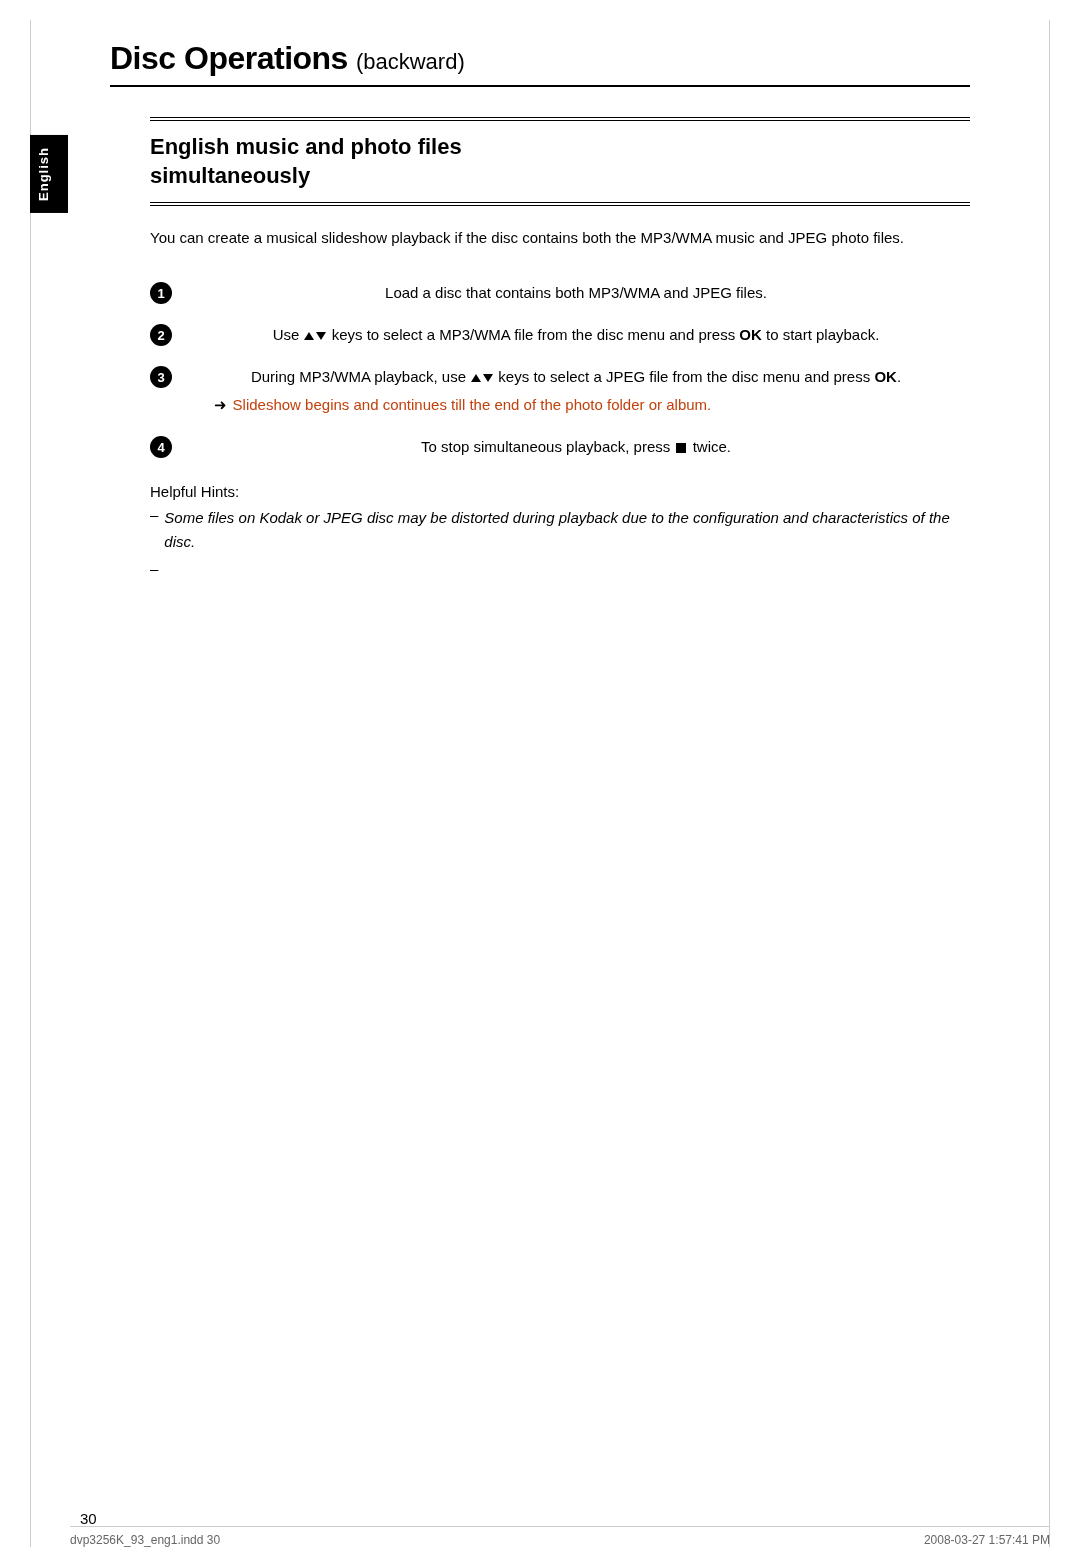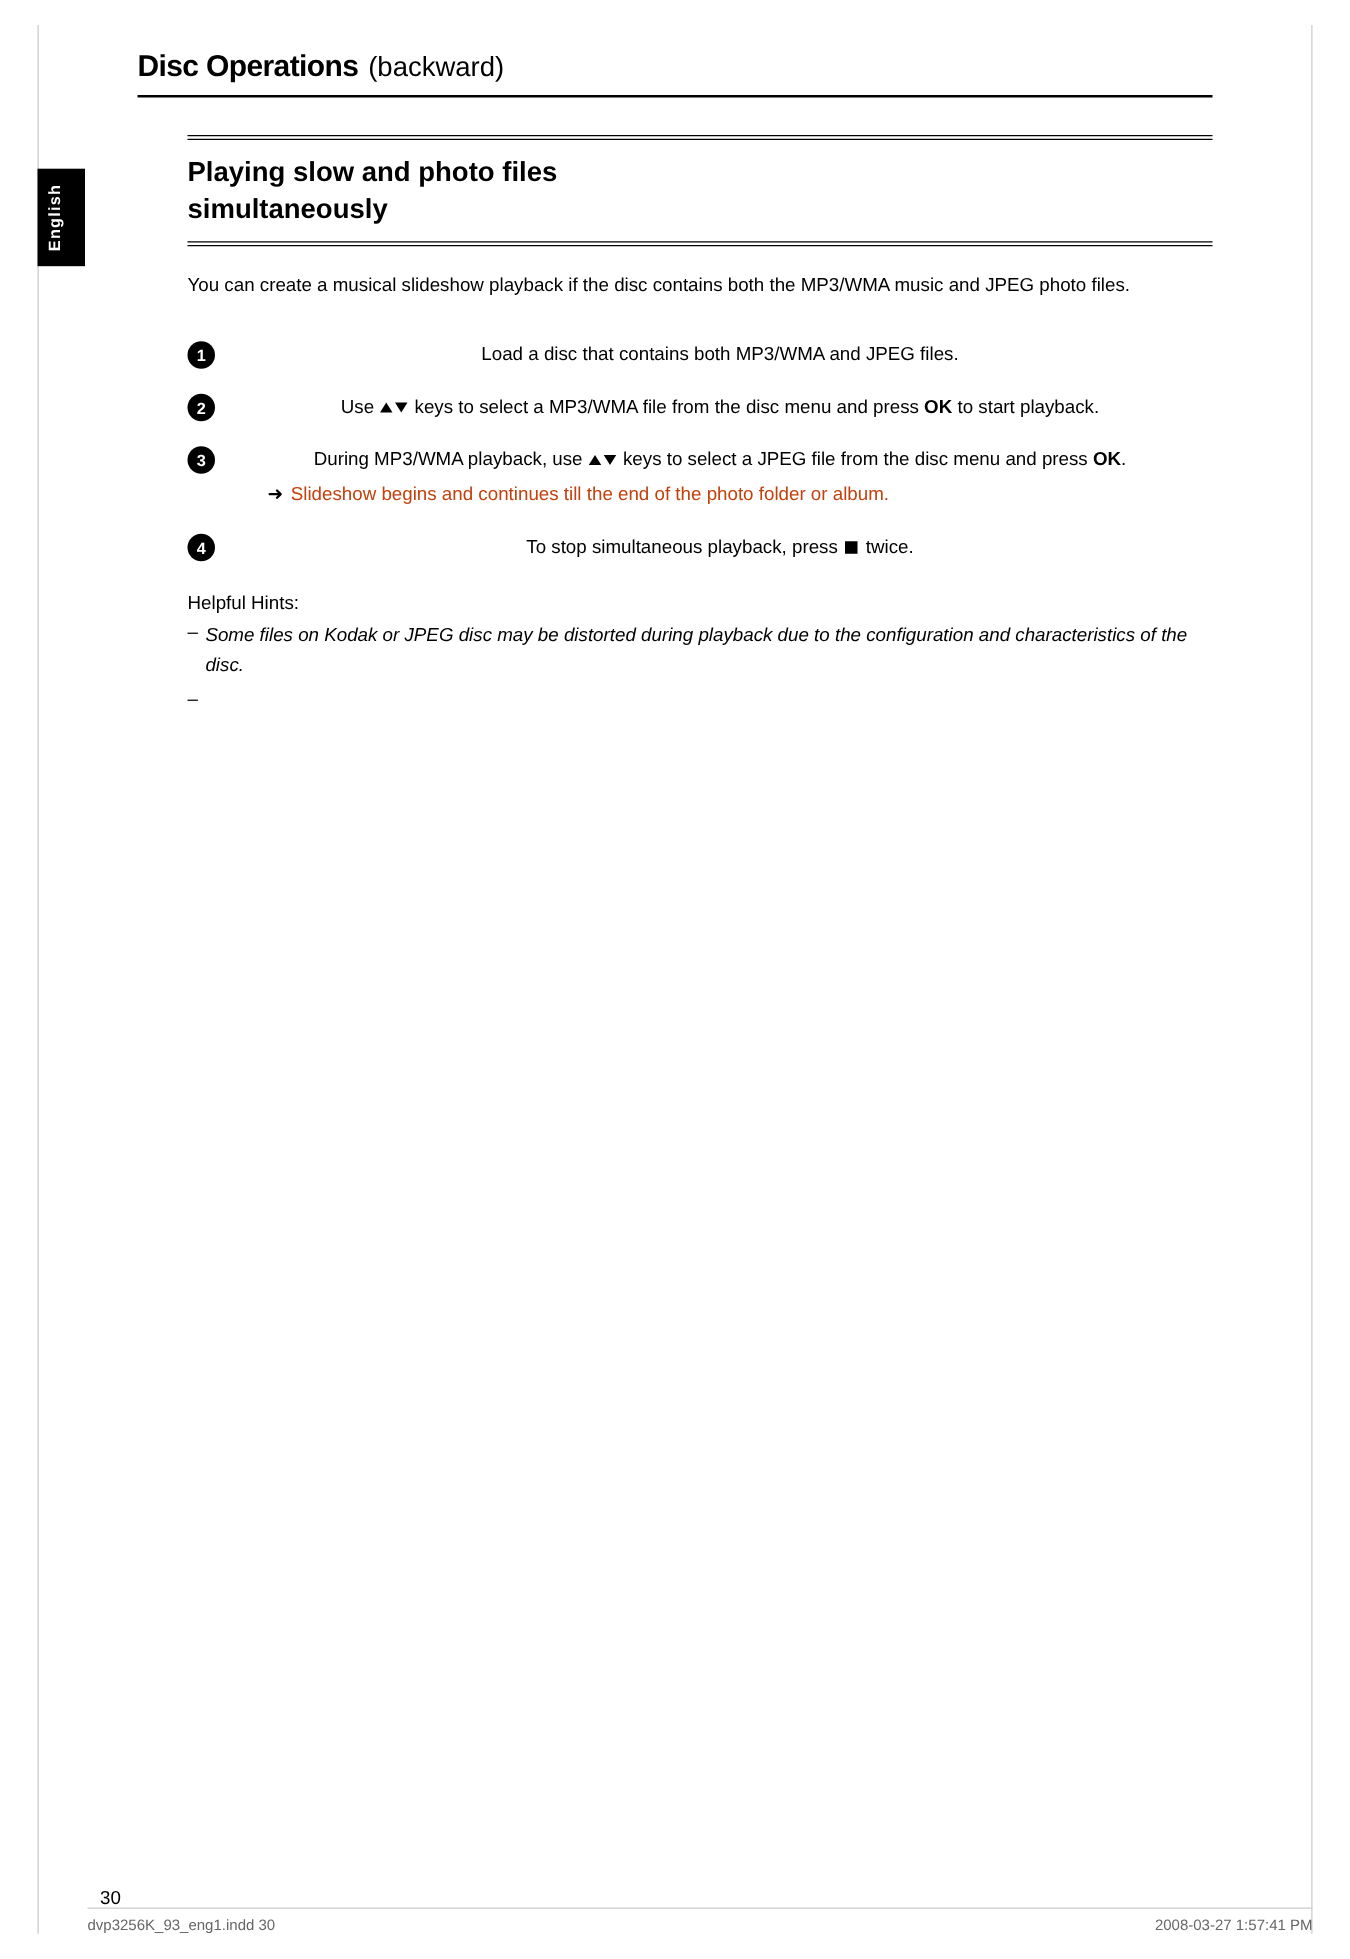--- a/index.html
+++ b/index.html
@@ -55,21 +55,21 @@
     
     .page-header {
       border-bottom: 2px solid #000000;
       padding-bottom: 8px;
       margin-bottom: 30px;
       display: flex;
       align-items: baseline;
     }
 
     .page-title-main {
-      font-size: 24px;
+      font-size: 32px;
       font-weight: bold;
       color: #000000;
       letter-spacing: -0.5px;
     }
 
     .page-title-sub {
       font-size: 22px;
       font-weight: normal;
       color: #000000;
       margin-left: 8px;
@@ -287,21 +287,21 @@
 
   <div class="content">
 
     <div class="page-header">
       <span class="page-title-main">Disc Operations</span>
       <span class="page-title-sub">(backward)</span>
     </div>
 
     <div class="section-box">
       <div class="section-title">
-        <span>Playing slow and photo files</span><br>
+        <span>English music and photo files</span><br>
         <span>simultaneously</span>
       </div>
     </div>
 
     <p class="intro-text">You can create a musical slideshow playback if the disc contains both the MP3/WMA music and JPEG photo files.</p>
 
     <div class="steps-container">
 
       <div class="step">
         <div class="step-number">1</div>

